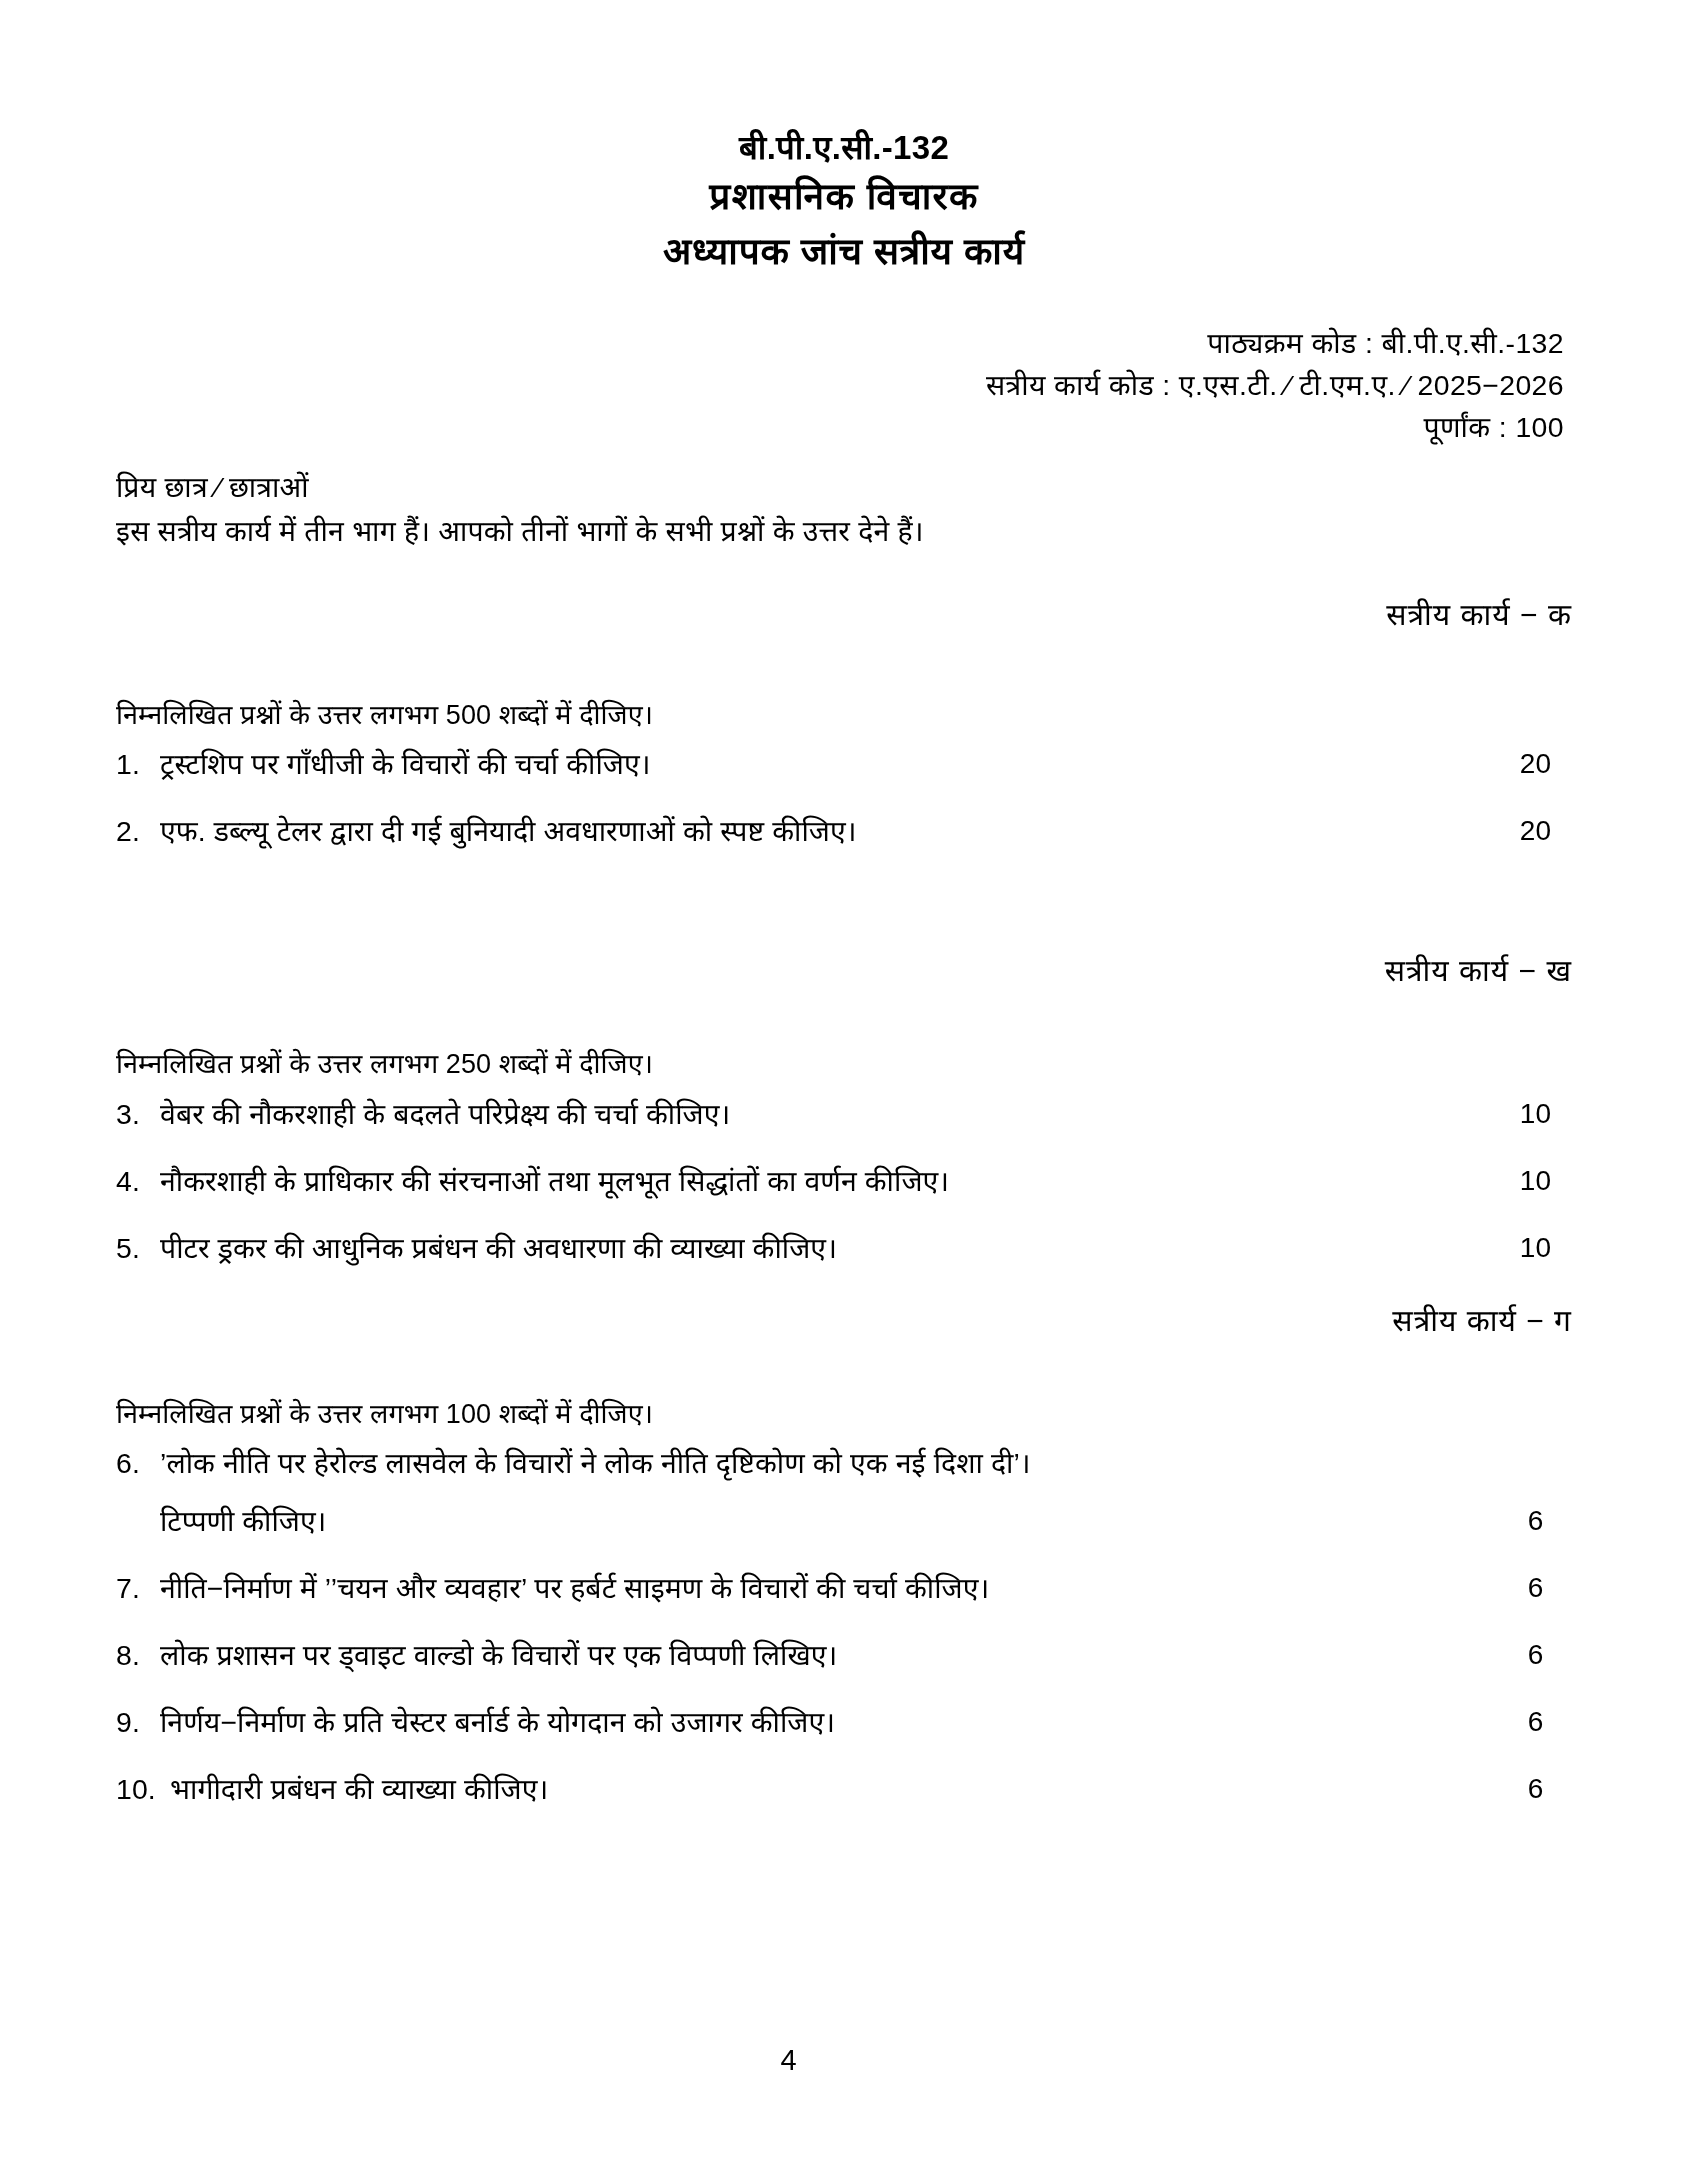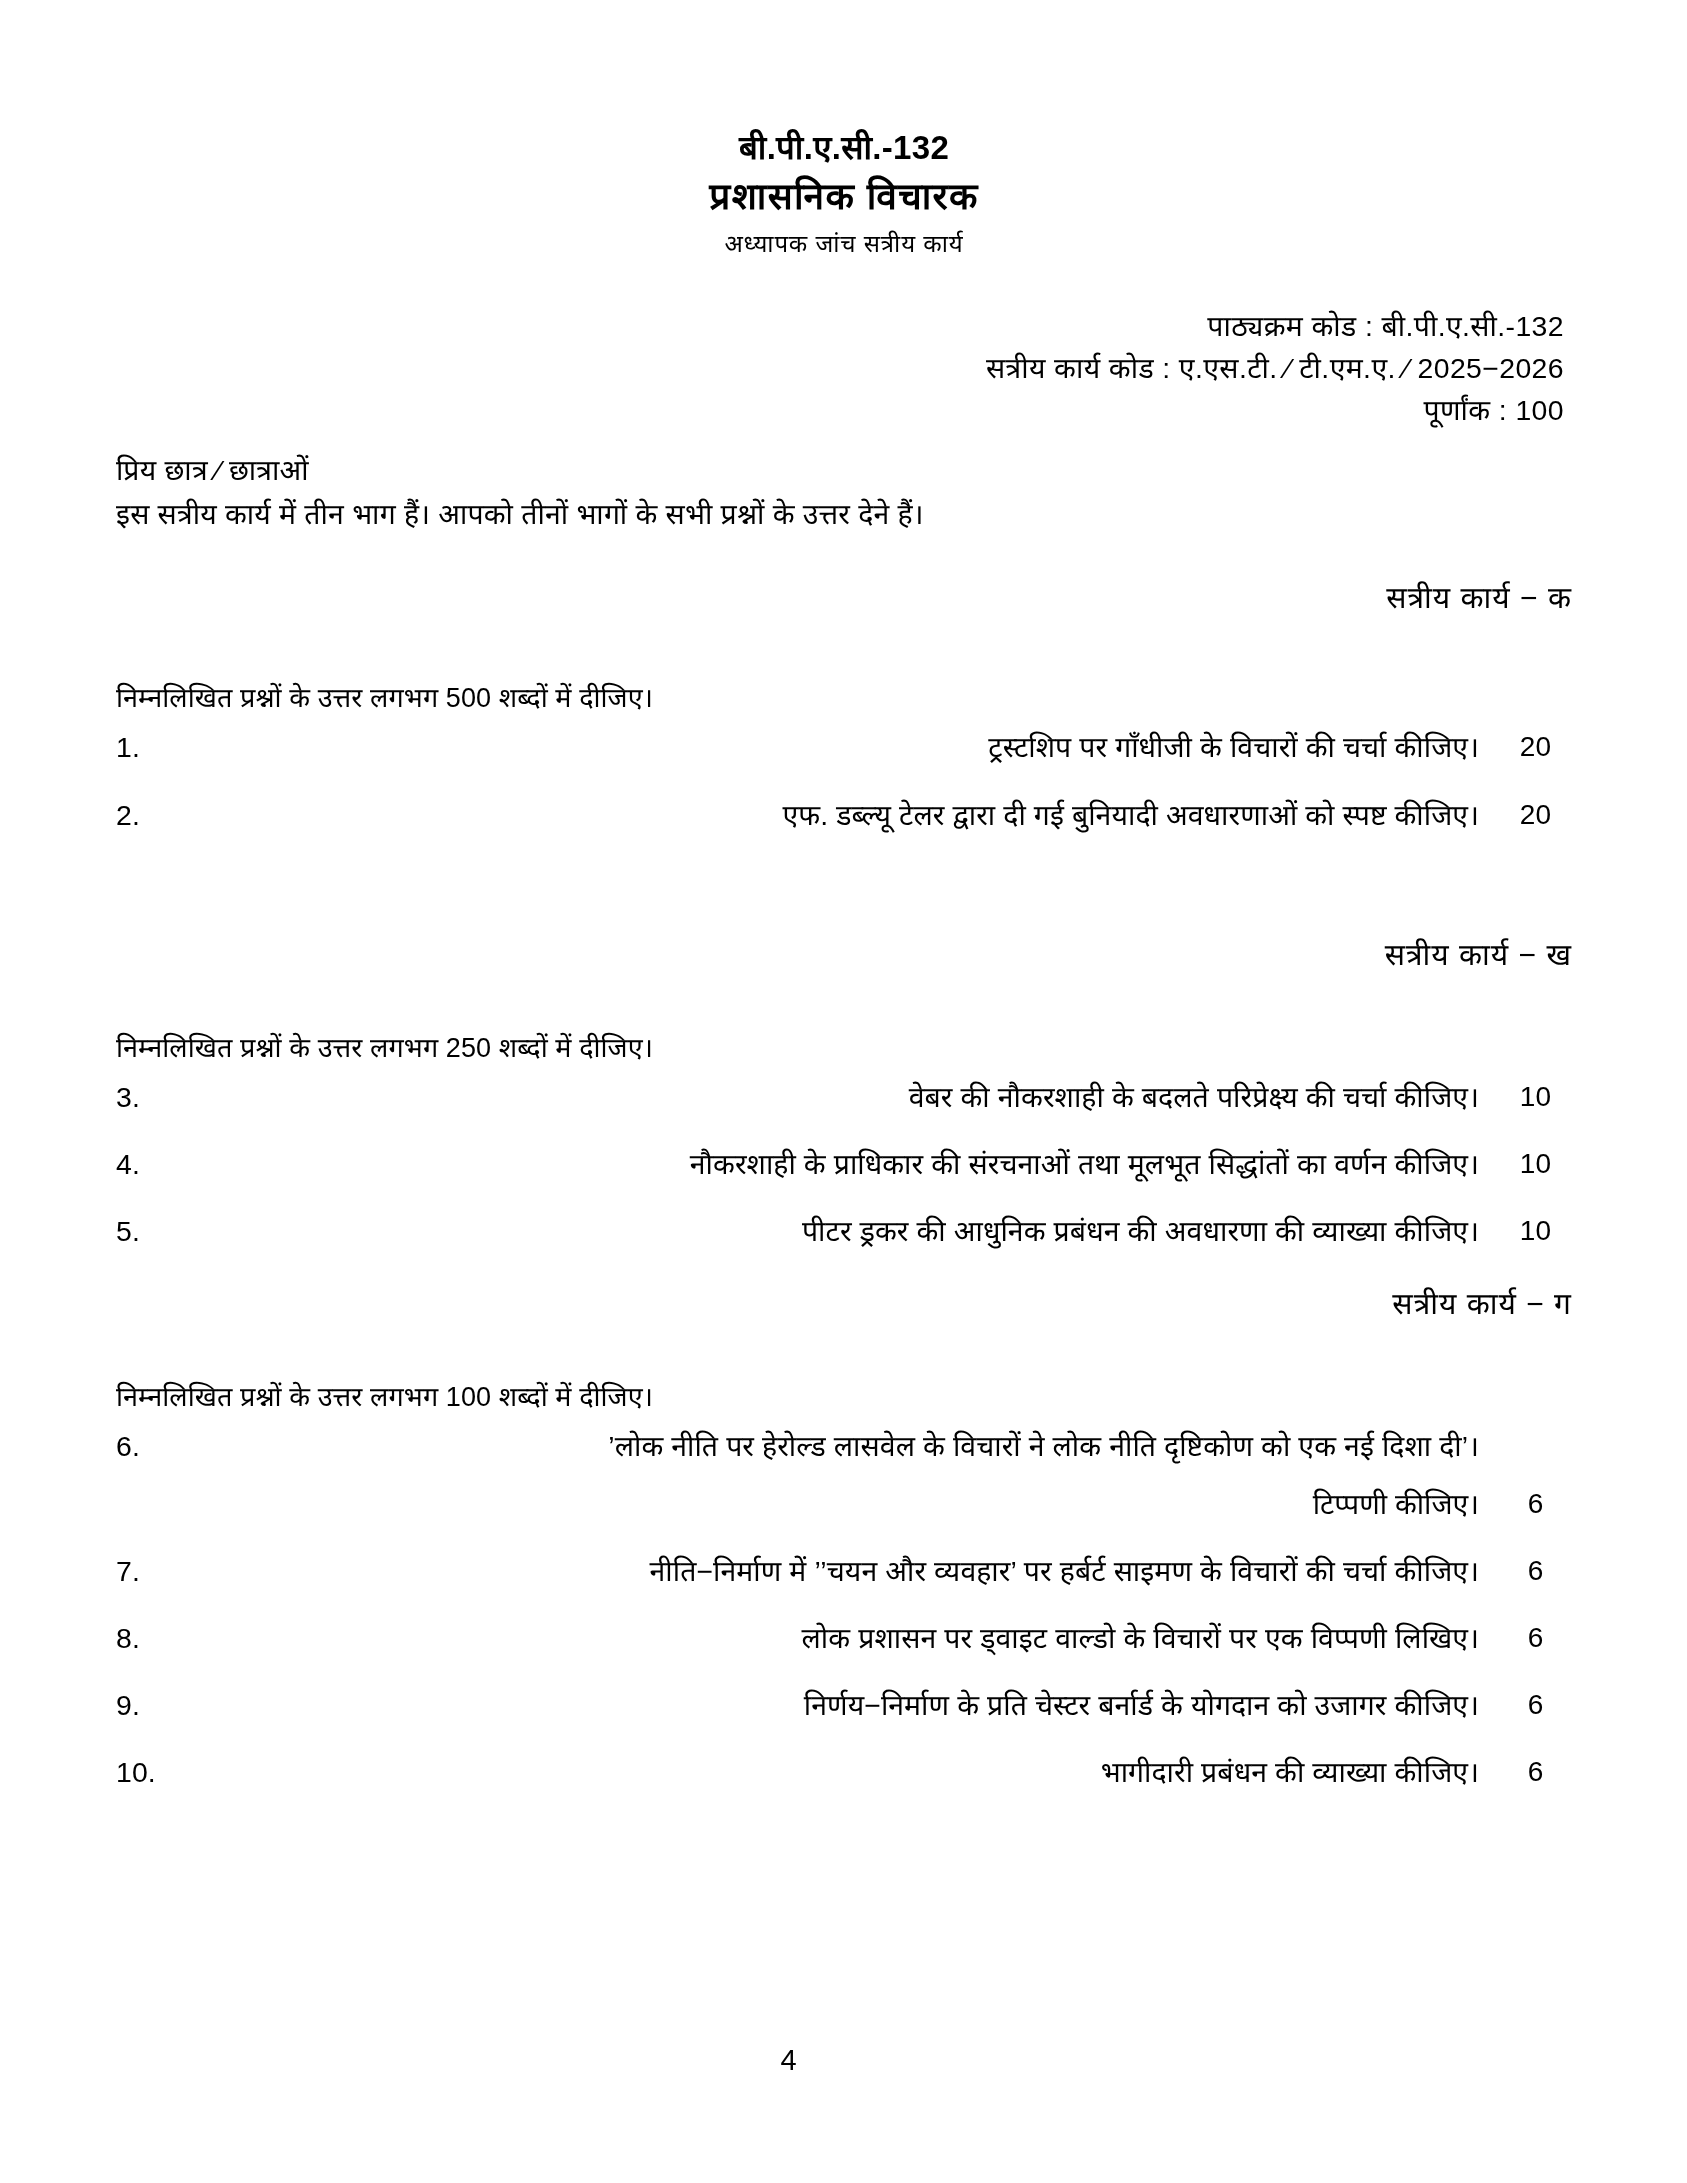--- a/index.html
+++ b/index.html
@@ -40,22 +40,22 @@
     line-height: 1.18;
   }
   .course-name {
     font-size: 37px;
     font-weight: bold;
     letter-spacing: 1.3px;
     line-height: 1.3;
     margin-top: 5.3px;
   }
   .assignment-type {
-    font-size: 24px;
-    font-weight: normal;
+    font-size: 37px;
+    font-weight: bold;
     letter-spacing: 0.8px;
     line-height: 1.3;
     margin-top: 6.6px;
   }
 
   
   .meta-block {
     margin-top: 46px;
     text-align: right;
     font-size: 28.4px;
@@ -107,21 +107,20 @@
   }
   .q-num {
     flex: 0 0 auto;
     width: 44px;
     text-align: left;
   }
   .q-num.wide { width: 54px; }
   .q-text {
     flex: 1 1 auto;
     padding-right: 20px;
-    text-align: right;
   }
   .q-marks {
     flex: 0 0 auto;
     width: 73px;
     text-align: center;
     font-size: 28px;
   }
   .q-cont {
     display: flex;
     align-items: flex-start;

